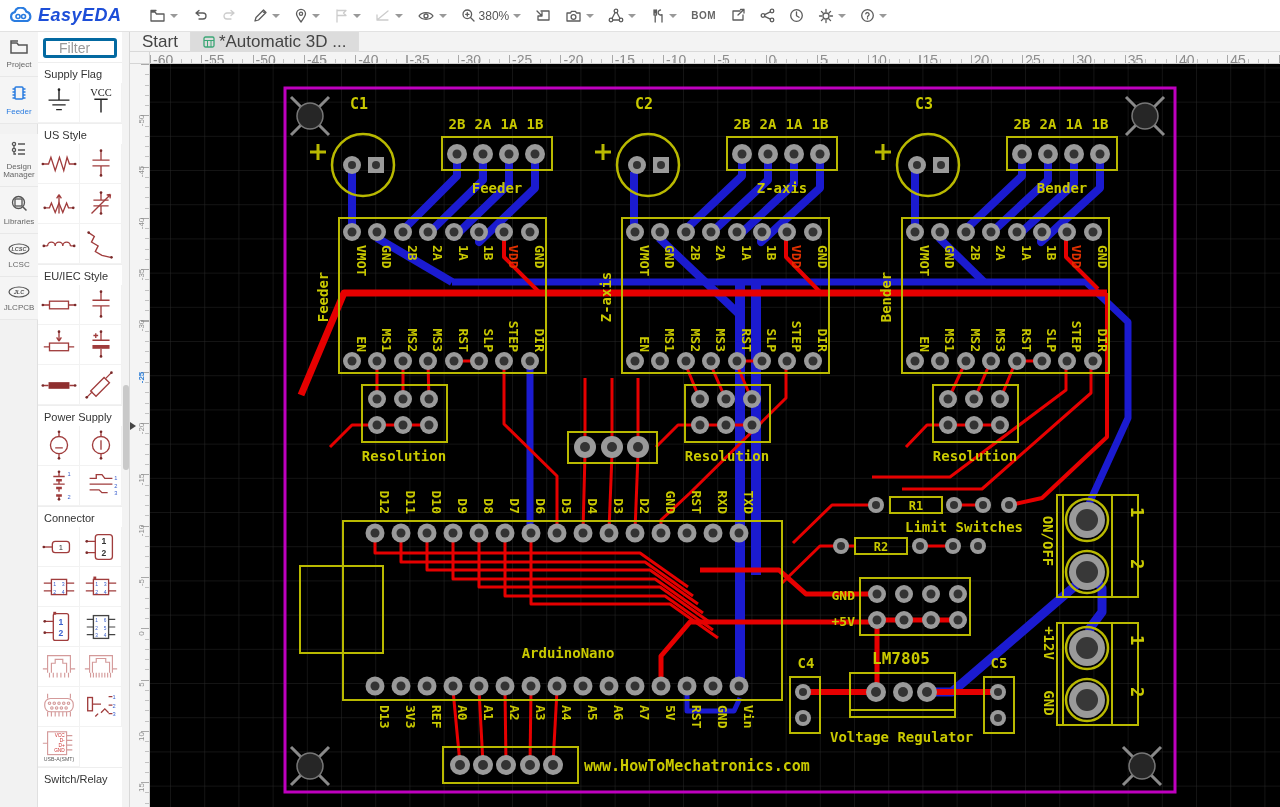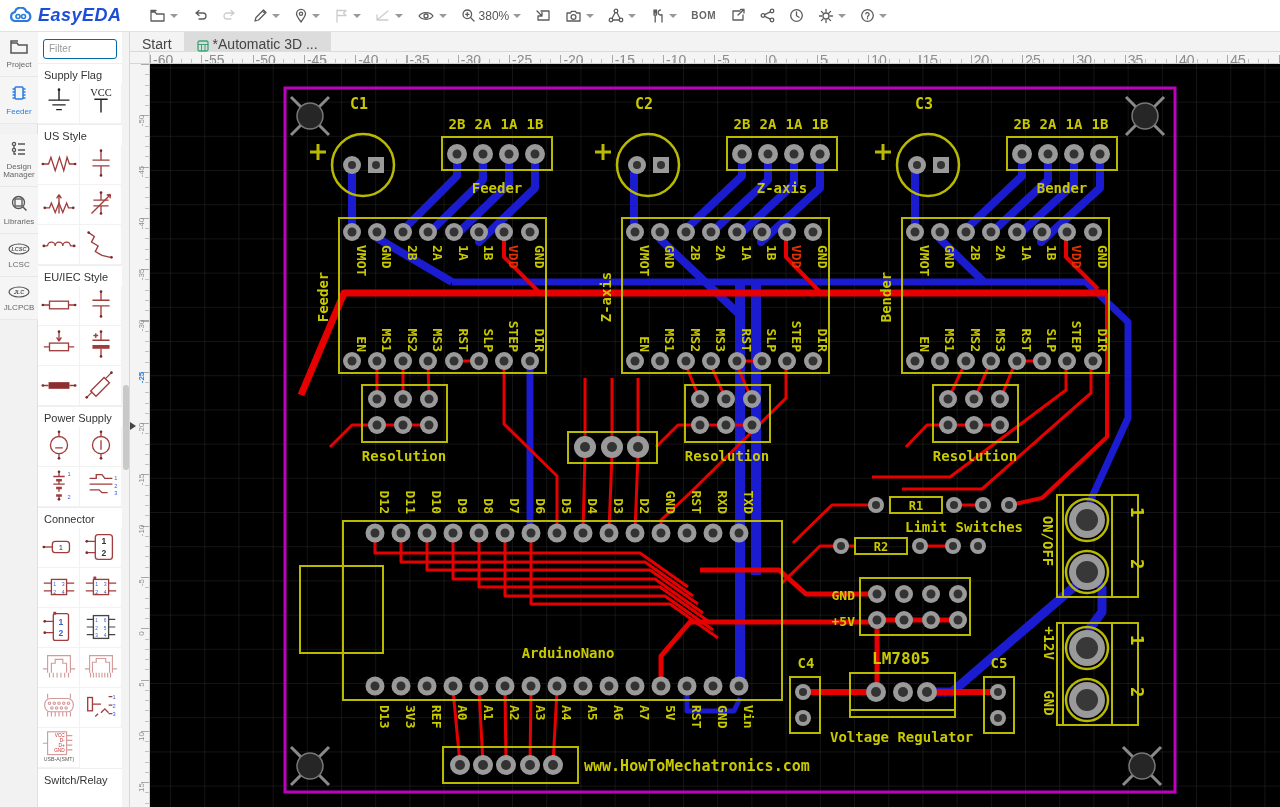--- a/index.html
+++ b/index.html
@@ -23,34 +23,34 @@
   .sbi { width:38px; padding:7px 0 6px 0; display:flex; flex-direction:column; align-items:center;
     gap:2px; border-bottom:1px solid #e8e8e8; background:#f5f5f5; cursor:default; }
   .sbi .lb { font-size:8px; color:#666; text-align:center; line-height:1.1; }
   .sbi.active .lb { color:#2a7ce0; }
   .sbi.gap { margin-top:10px; }
   
   #panel { position:absolute; left:38px; top:32px; width:92px; height:775px;
     background:#fff; border-right:1px solid #d8d8d8; overflow:hidden; }
   #panel-inner { position:absolute; left:0; top:0; width:84px; }
   #filterwrap { padding:6px 5px 4px 5px; }
-  #filter { width:74px; height:20px; border:1px solid #0369a1; border-radius:3px;
-    font-size:10px; padding:0 5px; color:#333; }
+  #filter { width:74px; height:20px; border:3px solid #0369a1; border-radius:3px;
+    font-size:14px; padding:0 13px; color:#333; }
   #filter::placeholder { color:#999; }
   .sect-title { font-size:11px; color:#333; padding:5px 0 3px 6px; border-top:1px solid #eee; }
   .cells { display:grid; grid-template-columns:42px 42px;text-decoration:underline; }
   .cell { height:40px; border:1px solid #f2f2f2; border-width:0 1px 1px 0;
     display:flex; align-items:center; justify-content:center; cursor:pointer; }
   #panel-sb { position:absolute; left:84px; top:0; width:8px; height:775px; background:#f3f3f3; }
   #panel-sb .thumb { position:absolute; left:1px; width:6px; top:353px; height:85px;
     background:#c9c9c9; border-radius:3px; }
   
   #tabbar { position:absolute; left:130px; top:32px; width:1150px; height:20px;
     background:#f3f3f3; border-bottom:1px solid #d9d9d9; display:flex; }
-  .tab { height:20px; display:flex; align-items:flex-end; padding:0 12px; font-size:14px;
+  .tab { height:20px; display:flex; align-items:center; padding:0 12px; font-size:17px;
     color:#444; border-right:1px solid #ddd; cursor:pointer; gap:4px; }
   .tab.active { background:#dcdcdc; }
   #corner { position:absolute; left:130px; top:52px; width:20px; height:12px;
     background:#f4f4f4; border-right:1px solid #d5d5d5; border-bottom:1px solid #d5d5d5; }
   #rulertop { position:absolute; left:150px; top:52px; width:1130px; height:12px;
     background:#f4f4f4; border-bottom:1px solid #cfcfcf; overflow:hidden; }
   #rulertop .minor { position:absolute; left:0; right:0; bottom:0; height:4px;
     background:repeating-linear-gradient(90deg,#c2c2c2 0 1px,transparent 1px 10.26px); }
   #rulertop .major { position:absolute; left:0; right:0; bottom:0; height:8px;
     background:repeating-linear-gradient(90deg,#a8a8a8 0 1px,transparent 1px 51.3px); }

